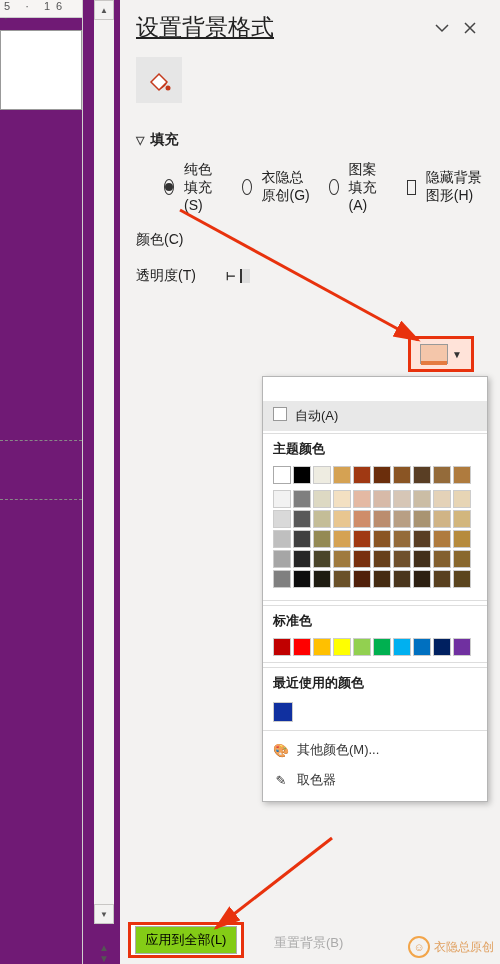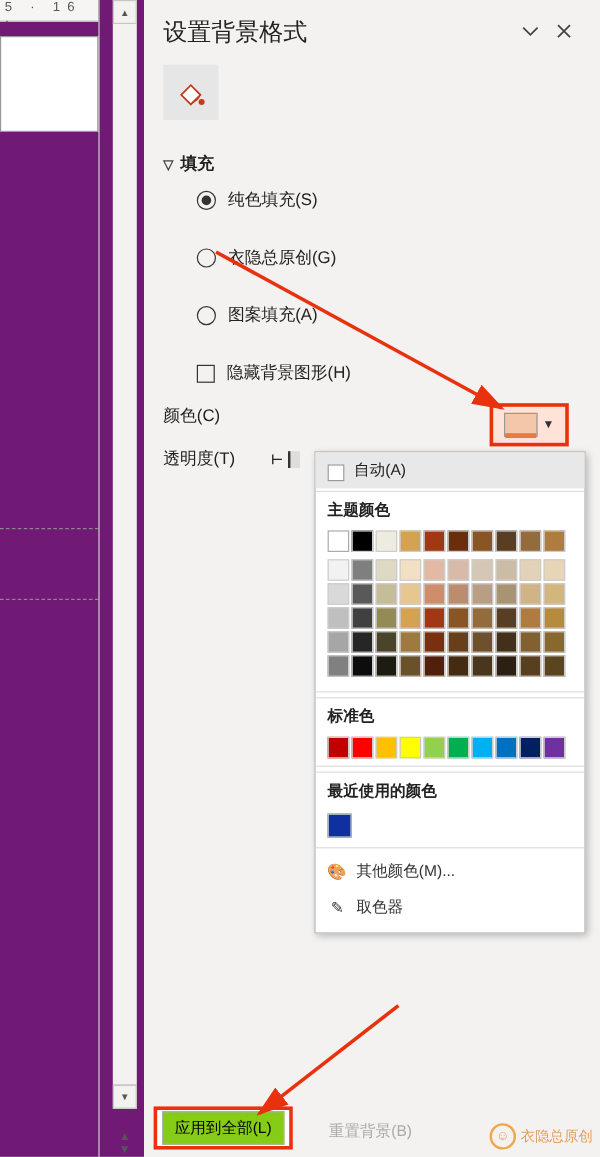--- a/index.html
+++ b/index.html
@@ -12,43 +12,43 @@
   .scrolltrack { position:absolute; left:0; top:20px; bottom:60px; width:20px; background:#f3f2f1; }
   .sbtn { width:20px; height:20px; background:#f3f2f1; border:1px solid #c8c6c4; display:flex; align-items:center; justify-content:center; font-size:8px; color:#555; }
   .sbtn.top { position:absolute; top:0; }
   .sbtn.bot { position:absolute; bottom:40px; }
   .dblarr { position:absolute; bottom:0; width:20px; font-size:10px; color:#555; text-align:center; }
   .dashzone { position:absolute; left:0; top:440px; width:82px; height:60px; }
   .dashzone::before{ content:""; position:absolute; inset:0; border-top:1px dashed #888; border-bottom:1px dashed #888; }
 
   .panel { position:absolute; left:120px; top:0; right:0; bottom:0; background:#f3f2f1; padding:12px 16px 0 16px; }
   .phead { display:flex; align-items:center; }
-  .ptitle { font-size:20px; flex:1; }
+  .ptitle { font-size:23px; flex:1;text-decoration:underline; }
   .hicon { width:28px; height:28px; display:flex; align-items:center; justify-content:center; color:#444; }
   .bucket { width:46px; height:46px; background:#e6e6e6; display:flex; align-items:center; justify-content:center; margin-top:14px; }
   .section { margin-top:28px; }
   .sechdr { font-weight:600; display:flex; align-items:center; gap:6px; }
   .sechdr .chev { font-size:11px; color:#444; }
-  .opts { margin:12px 0 0 28px; display:flex; flex-direction:column; gap:30px; }
+  .opts { margin:12px 0 0 28px; display:flex; gap:17px; }
   .opt { display:flex; align-items:center; gap:10px; }
   .radio { width:16px; height:16px; border:1.5px solid #333; border-radius:50%; display:flex;align-items:center;justify-content:center; }
   .radio.sel::after{content:"";width:8px;height:8px;background:#333;border-radius:50%;}
   .check { width:15px; height:15px; border:1.5px solid #333; }
   .row { display:flex; align-items:center; margin-top:18px; }
   .rlbl { width:90px; }
   .transbar { display:flex; align-items:center; gap:4px; }
   .transbar .bar { width:10px; height:14px; background:#ddd; border-left:2px solid #333;}
   .colorbtn-wrap{ position:absolute; right:26px; top:336px; width:66px; height:36px; border:3px solid #e8320d; background:#ffe3d9; padding:2px; display:flex; align-items:center; justify-content:center; gap:4px; }
   .colorbtn-wrap .swatch{ width:28px; height:20px; background:#f4c6aa; border:1px solid #999; position:relative;}
   .colorbtn-wrap .swatch::after{content:"";position:absolute;bottom:-2px;left:0;right:0;height:4px;background:#e57b40;}
   .colorbtn-wrap .dd{ font-size:10px; color:#333;}
 
   .dropdown { position:absolute; left:262px; top:376px; width:226px; background:#fff; border:1px solid #b5b5b5; box-shadow:2px 2px 6px rgba(0,0,0,.25); padding-bottom:6px;}
   .dd-item { padding:6px 10px; font-size:13px; }
-  .dd-auto { background:#e8e8e8; display:flex; align-items:flex-end; gap:8px;}
+  .dd-auto { background:#e8e8e8; display:flex; align-items:flex-start; gap:8px;margin-top:24px;}
   .dd-auto .asq{width:14px;height:14px;border:1px solid #999;background:#fff;}
   .dd-hdr { font-weight:600; border-top:1px solid #ddd; margin-top:2px;}
   .swrow { display:flex; padding:2px 10px; gap:2px; }
   .sw { width:18px; height:18px; border:1px solid #ccc; }
   .sw.outline{border:1px solid #aaa;}
   .shadegrid{ padding:4px 10px 8px 10px; display:grid; grid-template-columns:repeat(10,18px); grid-auto-rows:18px; gap:2px;}
   .dd-sep{ height:1px; background:#ddd; margin:4px 0;}
   .recent{ padding:4px 10px;}
   .recent .sw{ width:20px; height:20px;}
   .dd-link{ display:flex; align-items:center; gap:8px; padding:6px 10px; color:#333; font-size:13px;}

